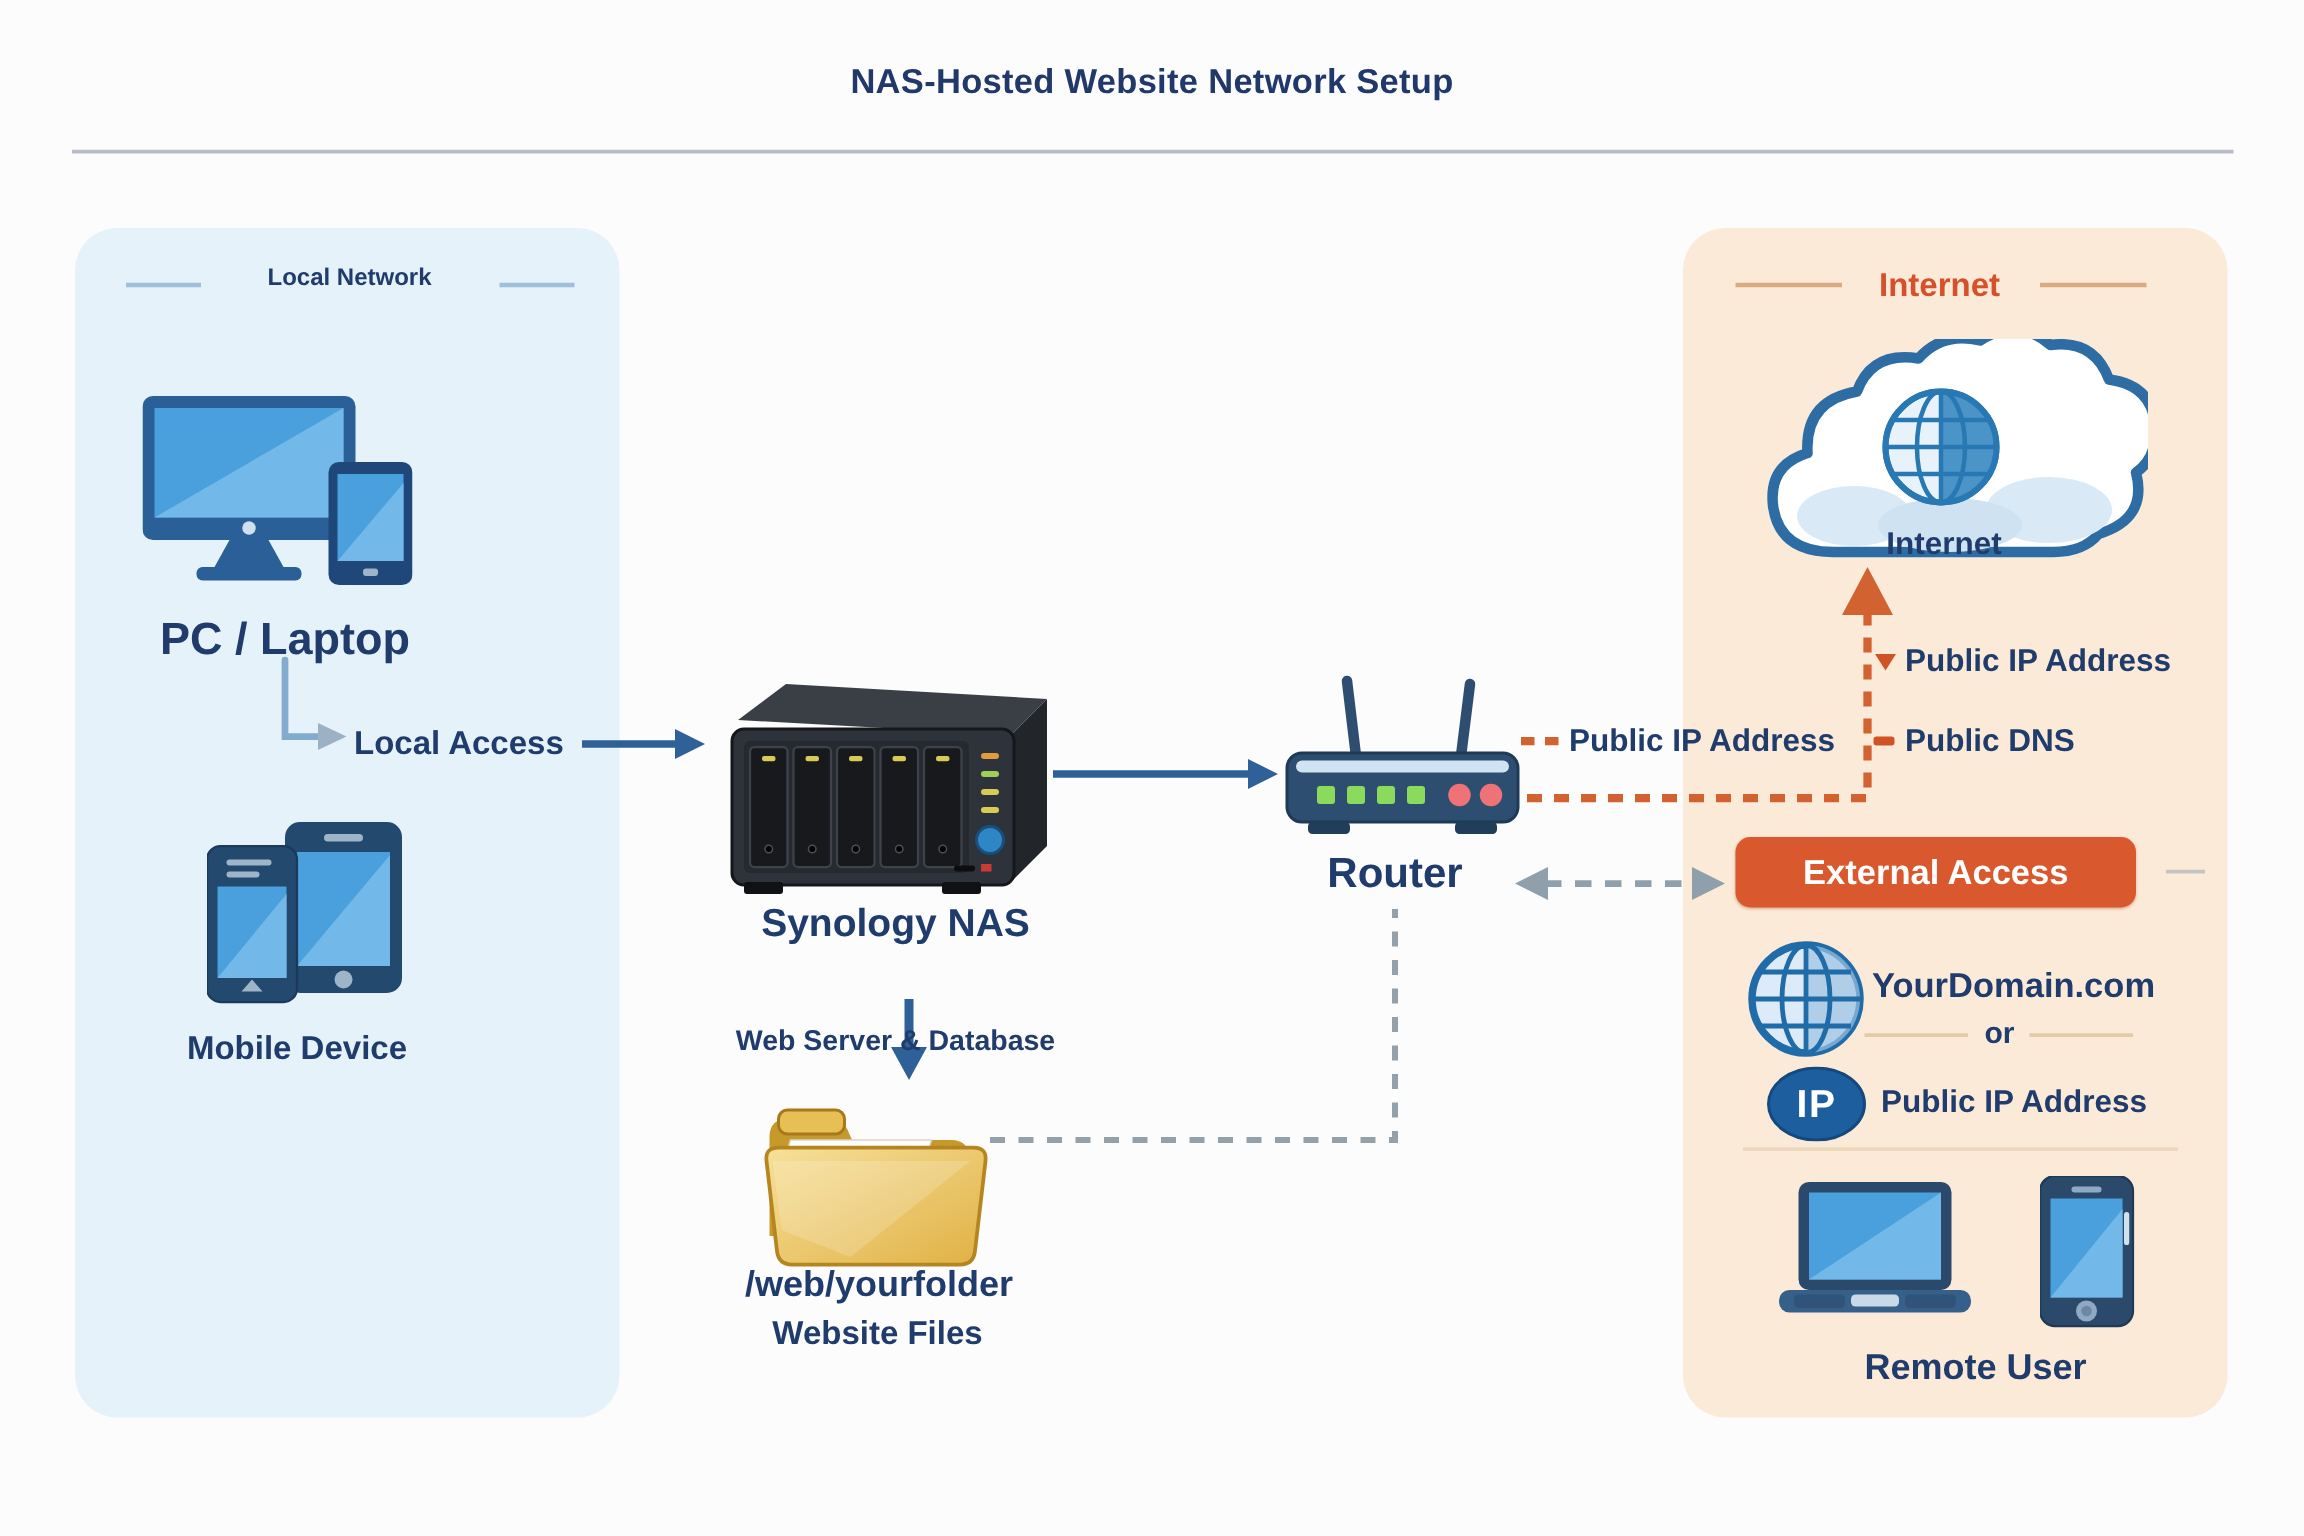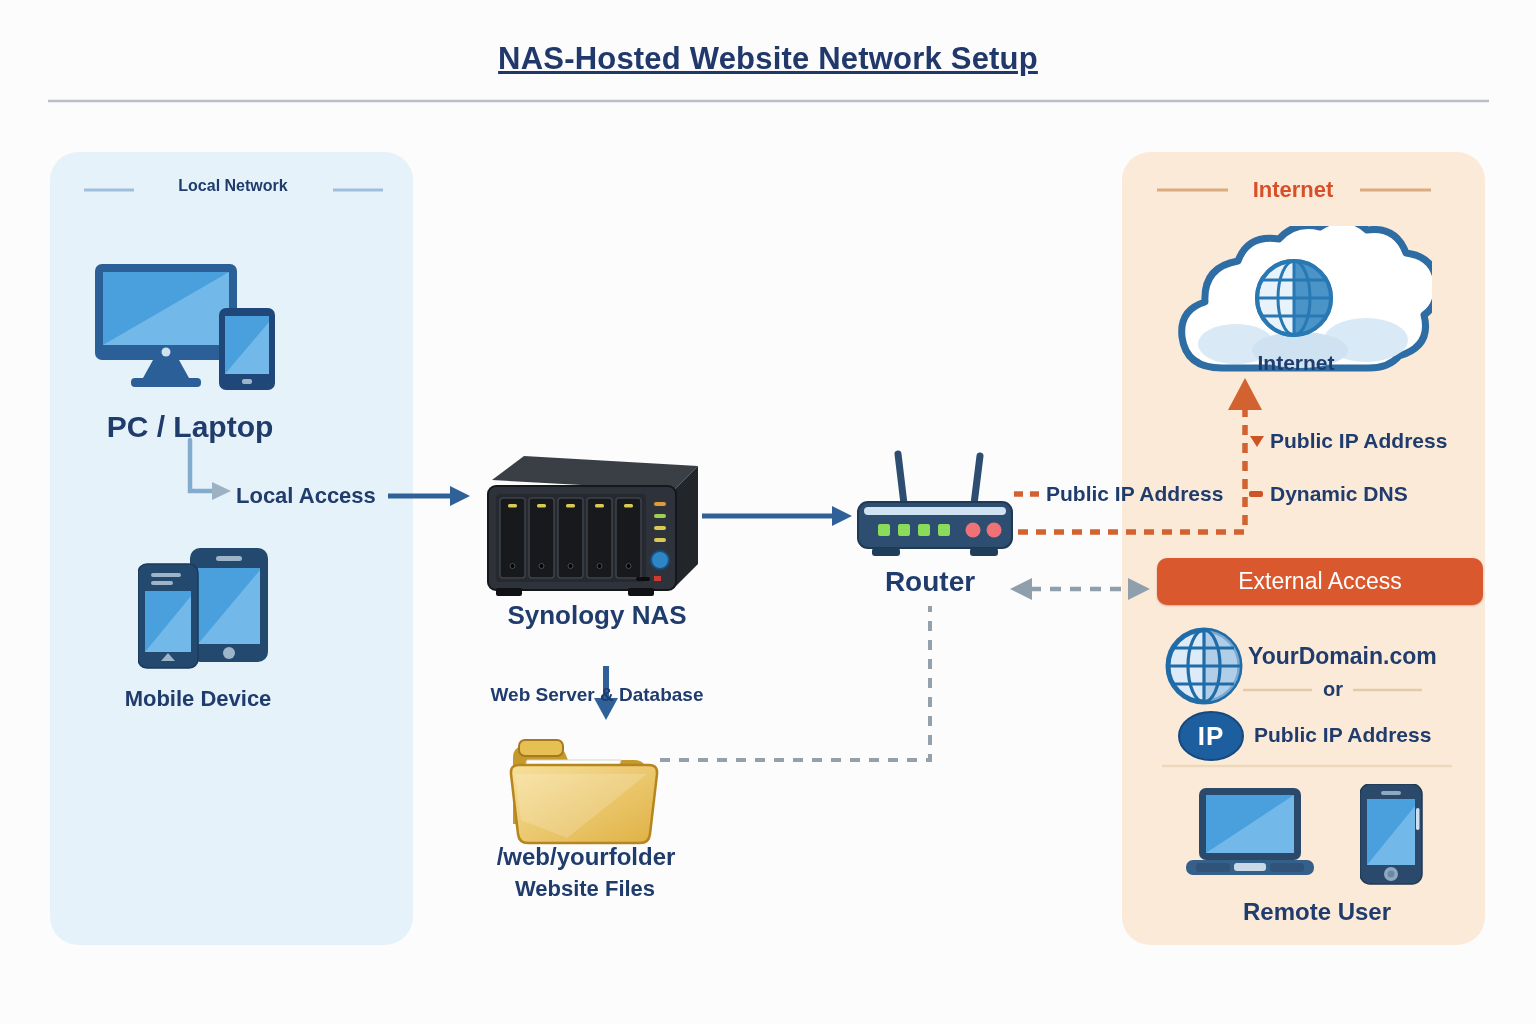--- a/index.html
+++ b/index.html
@@ -11,43 +11,43 @@
   .abs{position:absolute;}
   .label{
     position:absolute;font-weight:bold;color:#1f3c6d;white-space:nowrap;
     line-height:1.1;
   }
   .cx{transform:translateX(-50%);}
   .cy{transform:translateY(-50%);}
   .panel{position:absolute;border-radius:28px;}
   #local-panel{left:50px;top:152px;width:363px;height:793px;background:#e6f2fa;}
   #internet-panel{left:1122px;top:152px;width:363px;height:793px;background:#fcead8;}
-  #page-title{left:50%;top:42px;transform:translateX(-50%);font-size:31px;color:#21386b;letter-spacing:.2px;text-decoration:underline;}
+  #page-title{left:50%;top:42px;transform:translateX(-50%);font-size:23px;color:#21386b;letter-spacing:.2px;}
   #local-header{left:233px;top:177px;font-size:16px;}
   #internet-header{left:1293px;top:178px;font-size:22px;color:#d6502a;}
   #pc-label{left:190px;top:410px;font-size:30px;}
   #local-access-label{left:236px;top:496px;font-size:22px;}
   #mobile-label{left:198px;top:687px;font-size:22px;}
   #nas-name{left:597px;top:601px;font-size:26px;}
   #nas-subtitle{left:597px;top:641px;font-size:19px;margin-top:44px;}
   #folder-path{left:586px;top:844px;font-size:24px;}
   #folder-files{left:585px;top:877px;font-size:22px;}
   #router-label{left:930px;top:567px;font-size:28px;}
   #router-public-ip{left:1046px;top:494px;font-size:21px;}
   #cloud-label{left:1296px;top:351px;font-size:21px;}
   #public-ip-right{left:1270px;top:441px;font-size:21px;}
   #dynamic-dns{left:1270px;top:494px;font-size:21px;}
   #your-domain{left:1248px;top:657px;font-size:23px;}
   #or-label{left:1333px;top:689px;font-size:20px;}
   #ip-public{left:1254px;top:735px;font-size:21px;}
   #remote-user{left:1297px;top:899px;font-size:24px;margin-left:20px;}
   #external-access-btn{
-    position:absolute;left:1157px;top:558px;width:326px;height:47px;
+    position:absolute;left:1157px;top:558px;width:267px;height:47px;
     background:#d9582e;border-radius:10px;display:flex;align-items:center;justify-content:center;
-    color:#ffffff;font-weight:normal;font-size:23px;box-shadow:0 1px 2px rgba(150,60,20,.35);
+    color:#ffffff;font-weight:bold;font-size:23px;box-shadow:0 1px 2px rgba(150,60,20,.35);
   }
   #ip-badge-text{
     position:absolute;left:1211px;top:736px;transform:translate(-50%,-50%);
     color:#ffffff;font-weight:bold;font-size:26px;letter-spacing:1px;
   }
   svg{display:block;}
   #connectors{position:absolute;left:0;top:0;pointer-events:none;}
 </style>
 </head>
 <body>
@@ -276,21 +276,21 @@
   <div class="label cx" id="nas-subtitle">Web Server &amp; Database</div>
   <div class="label cx" id="folder-path">/web/yourfolder</div>
   <div class="label cx" id="folder-files">Website Files</div>
 
   <div class="label cx" id="router-label">Router</div>
   <div class="label cy" id="router-public-ip">Public IP Address</div>
 
   <div class="label cx" id="internet-header">Internet</div>
   <div class="label cx" id="cloud-label">Internet</div>
   <div class="label cy" id="public-ip-right">Public IP Address</div>
-  <div class="label cy" id="dynamic-dns">Dynamic DNS</div>
+  <div class="label cy" id="dynamic-dns">Public DNS</div>
 
   <div id="external-access-btn">
     <span>External Access</span>
   </div>
 
   <div class="label cy" id="your-domain">YourDomain.com</div>
   <div class="label cx cy" style="transform:translate(-50%,-50%);" id="or-label">or</div>
   <div class="label cy" id="ip-public">Public IP Address</div>
   <div class="label cx" id="remote-user">Remote User</div>
 

